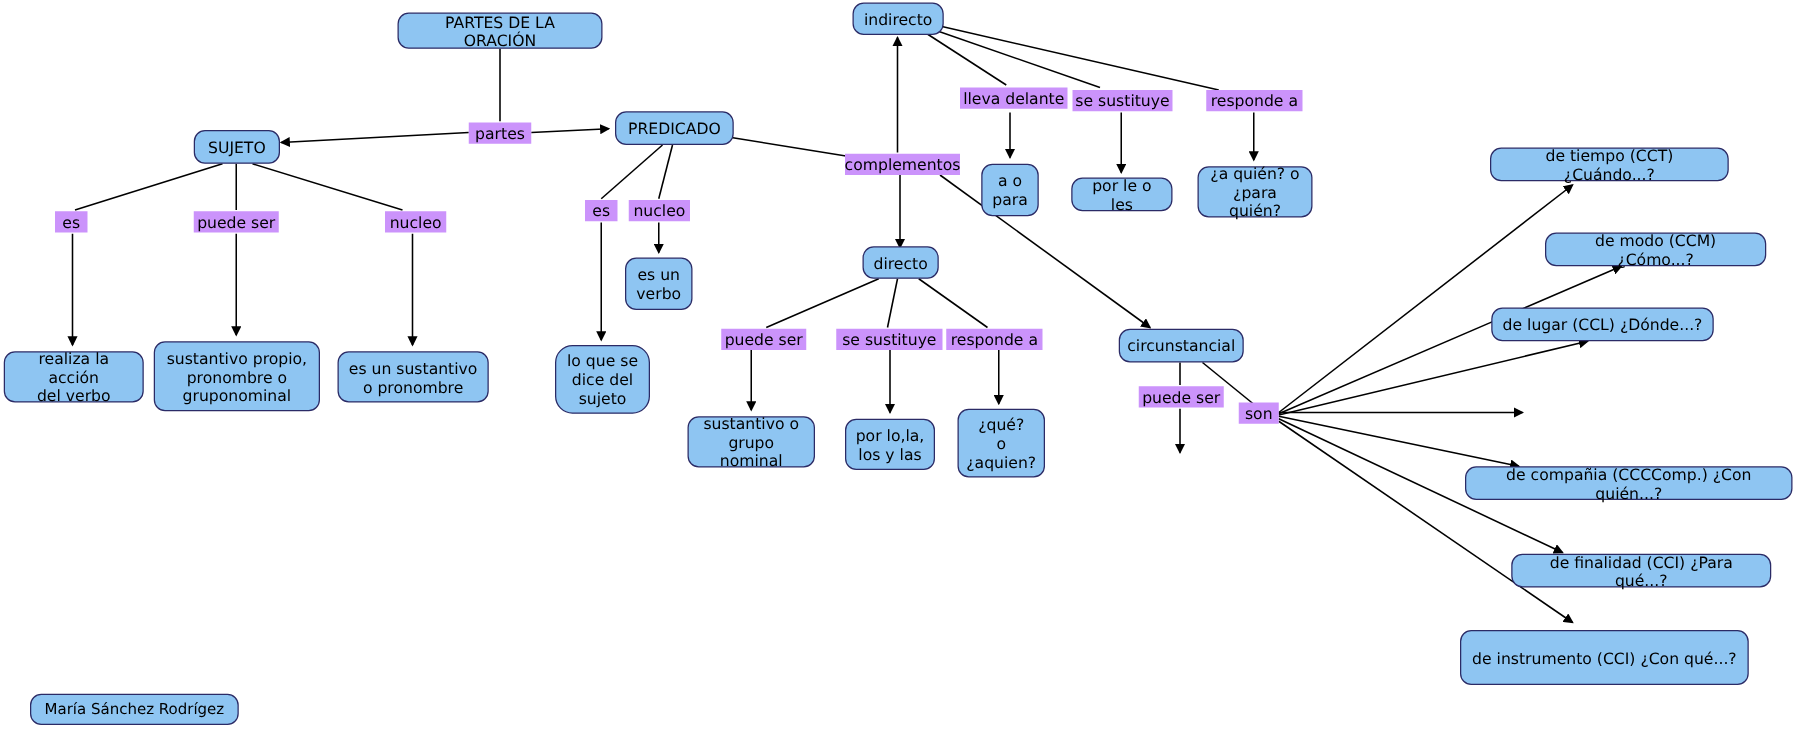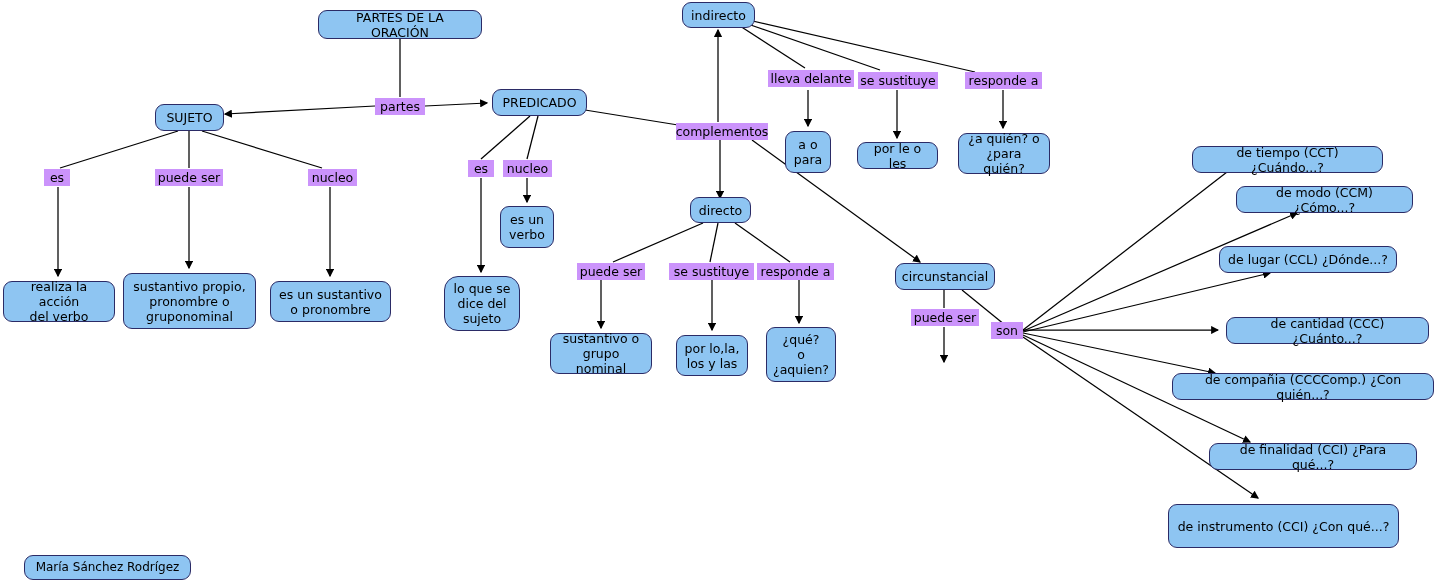--- a/index.html
+++ b/index.html
@@ -170,27 +170,26 @@
 
   <div class="node" style="left:785px; top:131px; width:46px; height:42px;">a o
 para</div>
 
   <div class="node" style="left:857px; top:142px; width:81px; height:27px;">por le o les</div>
 
   <div class="node" style="left:958px; top:133px; width:92px; height:41px;">¿a quién? o
 ¿para quién?</div>
 
 
-  <div class="node" style="left:1192px; top:118px; width:191px; height:27px;margin-top:28px;">de tiempo (CCT) ¿Cuándo...?</div>
+  <div class="node" style="left:1192px; top:118px; width:191px; height:27px;">de tiempo (CCT) ¿Cuándo...?</div>
 
   <div class="node" style="left:1236px; top:186px; width:177px; height:27px;">de modo (CCM) ¿Cómo...?</div>
 
-  <div class="node" style="left:1219px; top:246px; width:178px; height:27px;">de lugar (CCL) ¿Dónde...?</div>
-
-  <div class="node" style="left:1226px; top:317px; width:203px; height:27px;">de cantidad (CCC) ¿Cuánto...?</div>
+  <div class="node" style="left:1193px; top:246px; width:178px; height:27px;">de lugar (CCL) ¿Dónde...?</div>
+
 
   <div class="node" style="left:1172px; top:373px; width:262px; height:27px;">de compañia (CCCComp.) ¿Con quién...?</div>
 
   <div class="node" style="left:1209px; top:443px; width:208px; height:27px;">de finalidad (CCI) ¿Para qué...?</div>
 
   <div class="node" style="left:1168px; top:504px; width:231px; height:44px;">de instrumento (CCI) ¿Con qué...?</div>
 
   <div class="node author-node" style="left:24px; top:555px; width:167px; height:25px;text-align:right;">María Sánchez Rodrígez</div>
 
   <div class="label" style="left:375px; top:98px; width:50px; height:17px;">partes</div>

